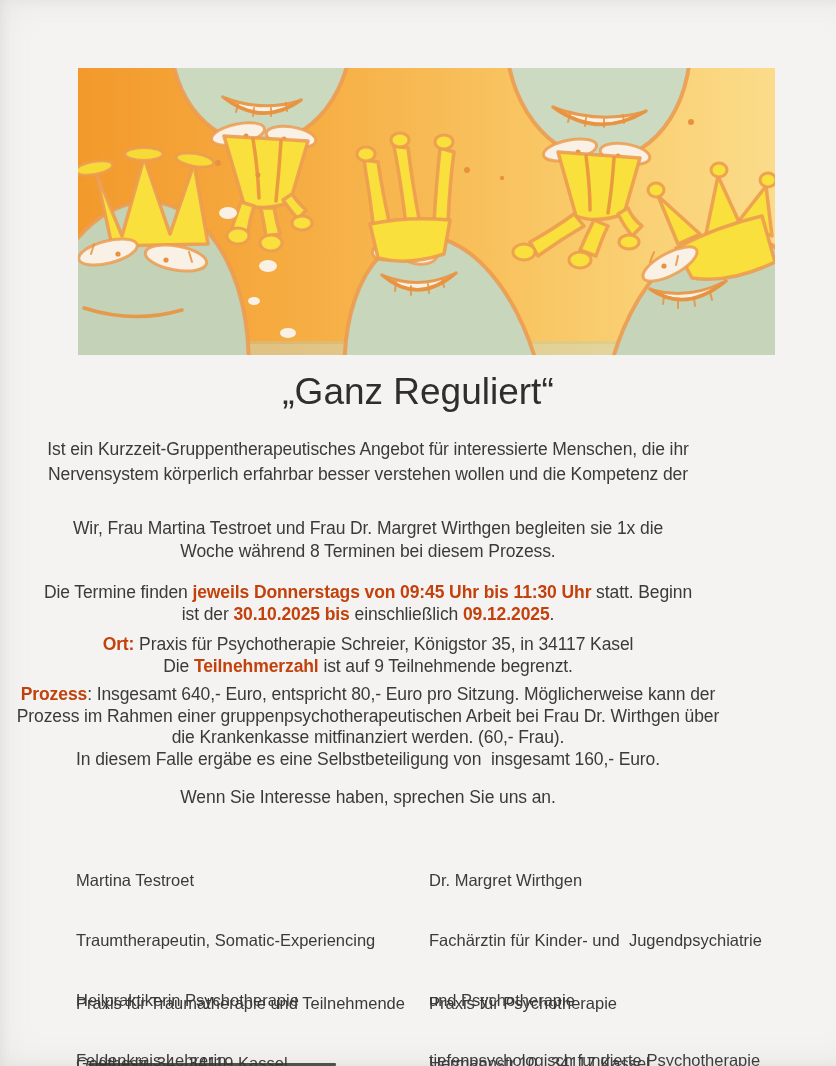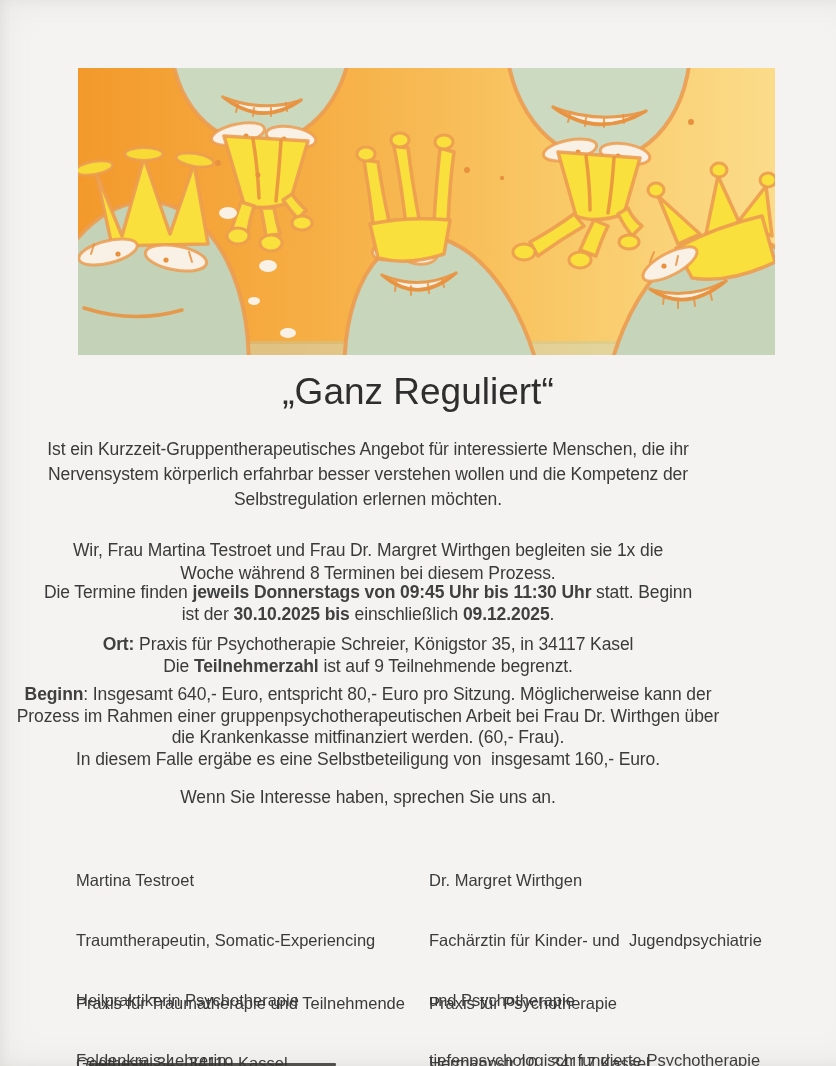--- a/index.html
+++ b/index.html
@@ -19,23 +19,23 @@
   .illustration{position:absolute;left:78px;top:68px;width:697px;height:287px;}
   .title{
     position:absolute;top:370px;left:0;width:836px;margin:0;
     text-align:center;font-size:37px;font-weight:400;color:#2e2e2e;line-height:44px;
   }
   .para{
     position:absolute;left:0;width:736px;margin:0;
     text-align:center;color:#3a3a3a;font-size:17.5px;letter-spacing:-0.1px;
     white-space:pre;
   }
-  .para b{font-weight:bold;color:#404040;}
+  .para b{font-weight:bold;color:#c2410c;}
   .p1{top:437px;line-height:25px;}
-  .p2{top:539px;line-height:23px;}
+  .p2{top:517px;line-height:23px;}
   .p3{top:581px;line-height:22px;}
   .p4{top:634px;line-height:21.5px;}
   .p5{top:684px;line-height:21.5px;}
   .p6{top:787px;line-height:21px;}
   .col{position:absolute;color:#3a3a3a;font-size:16.5px;line-height:20px;white-space:pre;}
   .cred-left{top:830px;left:76px;}
   .cred-right{top:830px;left:429px;}
   .cont-left{top:953px;left:76px;}
   .cont-right{top:953px;left:429px;}
   .scan-mark{
@@ -193,29 +193,29 @@
           <circle class="odot" cx="389" cy="102" r="3"></circle>
           <circle class="odot" cx="424" cy="110" r="2.2"></circle>
           <circle class="odot" cx="613" cy="54" r="3"></circle>
         </g>
       </g>
     </svg>
   </div>
 
   <h1 class="title">„Ganz Reguliert“</h1>
 
-  <p class="para p1"><span>Ist ein Kurzzeit-Gruppentherapeutisches Angebot für interessierte Menschen, die ihr</span><br><span>Nervensystem körperlich erfahrbar besser verstehen wollen und die Kompetenz der</span><br><span>Selbstregulation erlernen möchten.</span></p>
+  <p class="para p1"><span>Ist ein Kurzzeit-Gruppentherapeutisches Angebot für interessierte Menschen, die ihr</span><br><span>Nervensystem körperlich erfahrbar besser verstehen wollen und die Kompetenz der</span><br></p>
 
   <p class="para p2"><span>Wir, Frau Martina Testroet und Frau Dr. Margret Wirthgen begleiten sie 1x die</span><br><span>Woche während 8 Terminen bei diesem Prozess.</span></p>
 
   <p class="para p3"><span>Die Termine finden </span><b>jeweils Donnerstags von 09:45 Uhr bis 11:30 Uhr</b><span> statt. Beginn</span><br><span>ist der </span><b>30.10.2025 bis</b><span> einschließlich </span><b>09.12.2025</b><span>.</span></p>
 
   <p class="para p4"><b>Ort:</b><span> Praxis für Psychotherapie Schreier, Königstor 35, in 34117 Kasel</span><br><span>Die </span><b>Teilnehmerzahl</b><span> ist auf 9 Teilnehmende begrenzt.</span></p>
 
-  <p class="para p5"><b>Beginn</b><span>: Insgesamt 640,- Euro, entspricht 80,- Euro pro Sitzung. Möglicherweise kann der</span><br><span>Prozess im Rahmen einer gruppenpsychotherapeutischen Arbeit bei Frau Dr. Wirthgen über</span><br><span>die Krankenkasse mitfinanziert werden. (60,- Frau).</span><br><span>In diesem Falle ergäbe es eine Selbstbeteiligung von  insgesamt 160,- Euro.</span></p>
+  <p class="para p5"><b>Prozess</b><span>: Insgesamt 640,- Euro, entspricht 80,- Euro pro Sitzung. Möglicherweise kann der</span><br><span>Prozess im Rahmen einer gruppenpsychotherapeutischen Arbeit bei Frau Dr. Wirthgen über</span><br><span>die Krankenkasse mitfinanziert werden. (60,- Frau).</span><br><span>In diesem Falle ergäbe es eine Selbstbeteiligung von  insgesamt 160,- Euro.</span></p>
 
   <p class="para p6"><span>Wenn Sie Interesse haben, sprechen Sie uns an.</span></p>
 
   <div class="col cred-left">
     <div>Martina Testroet</div>
     <div>Traumtherapeutin, Somatic-Experiencing</div>
     <div>Heilpraktikerin Psychotherapie</div>
     <div>Feldenkrais Lehrerin</div>
     
   </div>

